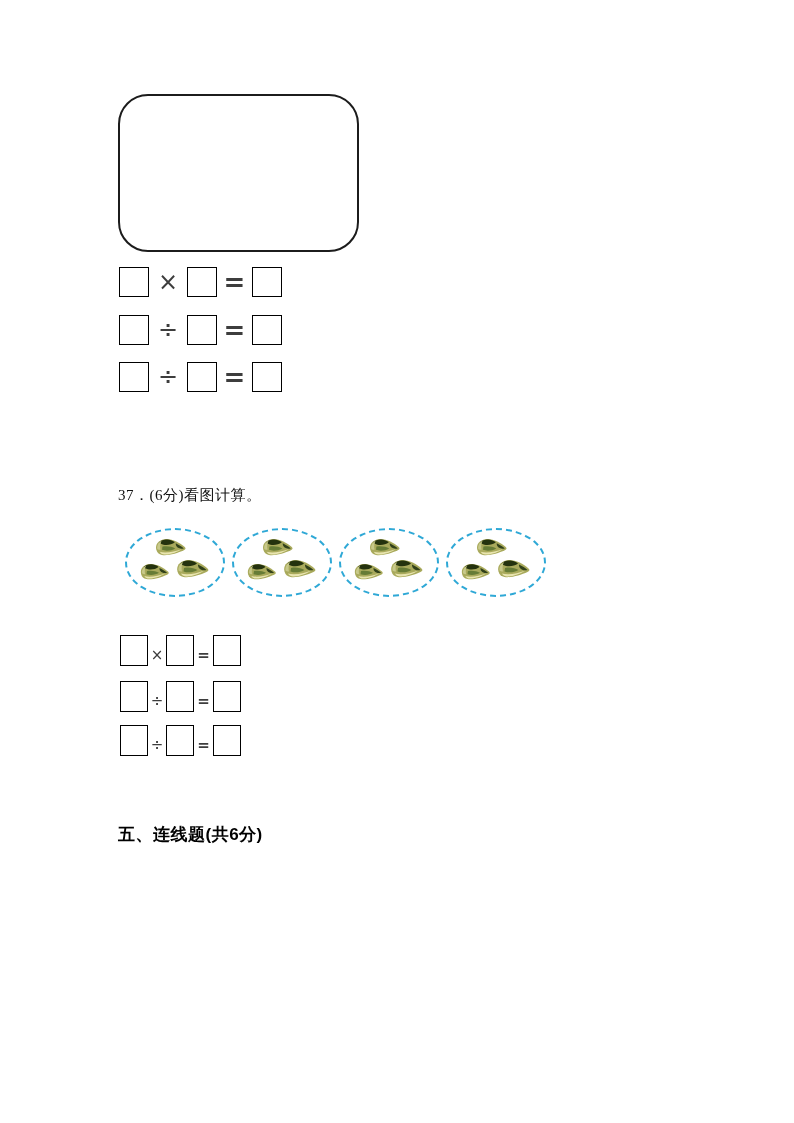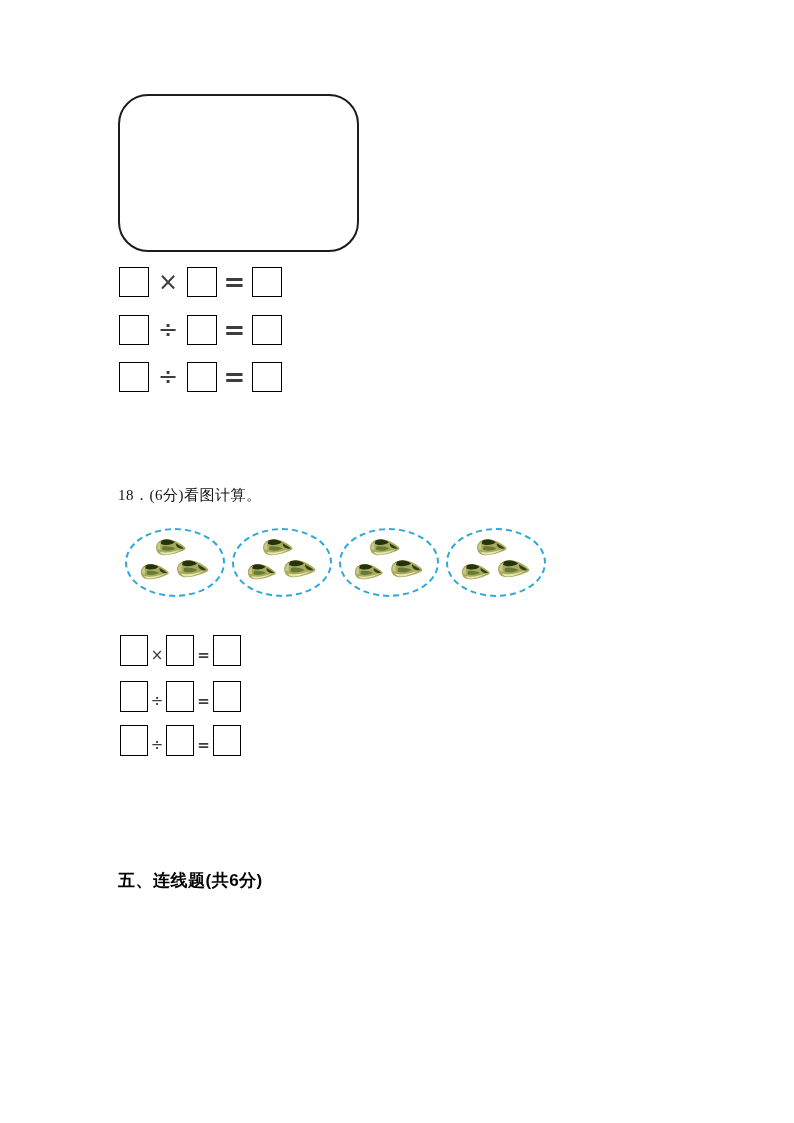--- a/index.html
+++ b/index.html
@@ -74,21 +74,20 @@
   .q24 { top: 853px; }
   .section-title {
     position: absolute;
     left: 118px; top: 823px;
     font-family: "Liberation Sans", "DejaVu Sans", sans-serif;
     font-weight: 700;
     font-size: 17px;
     color: #000;
     letter-spacing: 0.5px;
     white-space: nowrap;
-    margin-top: 46px;
   }
 
   
   .shell-groups {
     position: absolute;
     left: 125px; top: 528px;
     display: flex;
     gap: 7px;
   }
   .shell-group {
@@ -126,21 +125,21 @@
     <span class="ebox"></span>
   </div>
   <div class="eqrow s1 r3">
     <span class="ebox"></span>
     <span class="esym">÷</span>
     <span class="ebox"></span>
     <span class="eeq">=</span>
     <span class="ebox"></span>
   </div>
 
-  <div class="qlabel q23">18．(6分)看图计算。</div>
+  <div class="qlabel q23">37．(6分)看图计算。</div>
 
   <div class="shell-groups">
   <div class="shell-group">
     <svg class="shell pos-top" viewBox="0 0 38 23">
       <path d="M3.5,14.5 C2,9 5.5,4.5 12,3.2 C19,2 28,6.5 33.5,11.5 C35,13 34.5,14 32.5,15 C26,18 16,21 9.5,20 C6,19.4 4.5,17.8 3.5,14.5 Z" fill="#a9aa5c"></path>
       <path d="M6.5,6.5 C9,3.8 13,3 17,3.8 C20,4.5 22,5.5 23,6.5 C20,9 15,9.8 11,9 C9,8.5 7.5,7.8 6.5,6.5 Z" fill="#24320e"></path>
       <path d="M24,7.5 C27,9 30.5,11 32.5,13 C29.5,13.8 26.5,13 25,11 C24.2,10 24,8.8 24,7.5 Z" fill="#31411a"></path>
       <path d="M10,11 C15,10 20,11 23.5,13 C19.5,15.5 13.5,16 9.5,14.5 Z" fill="#667c36"></path>
       <path d="M7,16.5 C13,18.5 23,16.5 30,13.8 C25.5,17 16.5,20.3 10.5,19.2 C8.8,18.8 7.8,17.8 7,16.5 Z" fill="#e9e5b0"></path>
       <path d="M4.5,13.5 C4,10 6,6.5 9,5 C7.5,8 7.2,11.5 8,14.5 C6.5,14.5 5.3,14.2 4.5,13.5 Z" fill="#c8c98a"></path>

